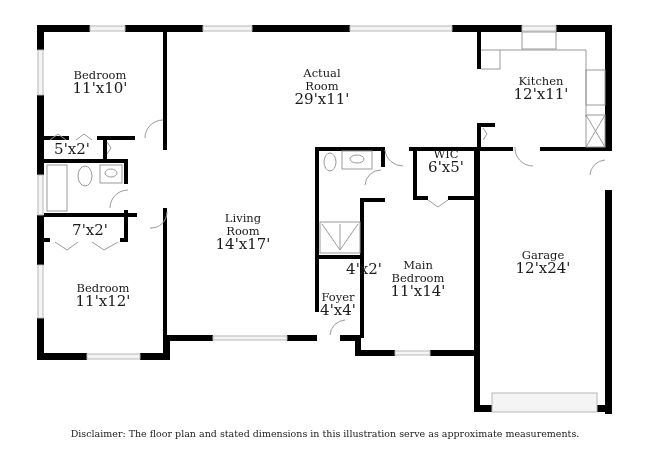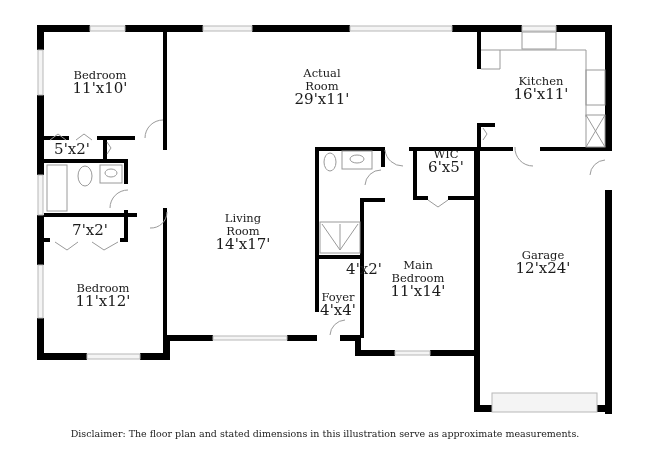--- a/index.html
+++ b/index.html
@@ -138,21 +138,21 @@
   <span>Bedroom</span>
   <span class="dim">11'x12'</span>
 </div>
 <div class="lbl" style="left:322px;top:67px;">
   <span>Actual</span>
   <span>Room</span>
   <span class="dim">29'x11'</span>
 </div>
 <div class="lbl" style="left:541px;top:75px;">
   <span>Kitchen</span>
-  <span class="dim">16'x11'</span>
+  <span class="dim">12'x11'</span>
 </div>
 <div class="lbl" style="left:243px;top:212px;">
   <span>Living</span>
   <span>Room</span>
   <span class="dim">14'x17'</span>
 </div>
 <div class="lbl" style="left:446px;top:148px;">
   <span>WIC</span>
   <span class="dim">6'x5'</span>
 </div>

